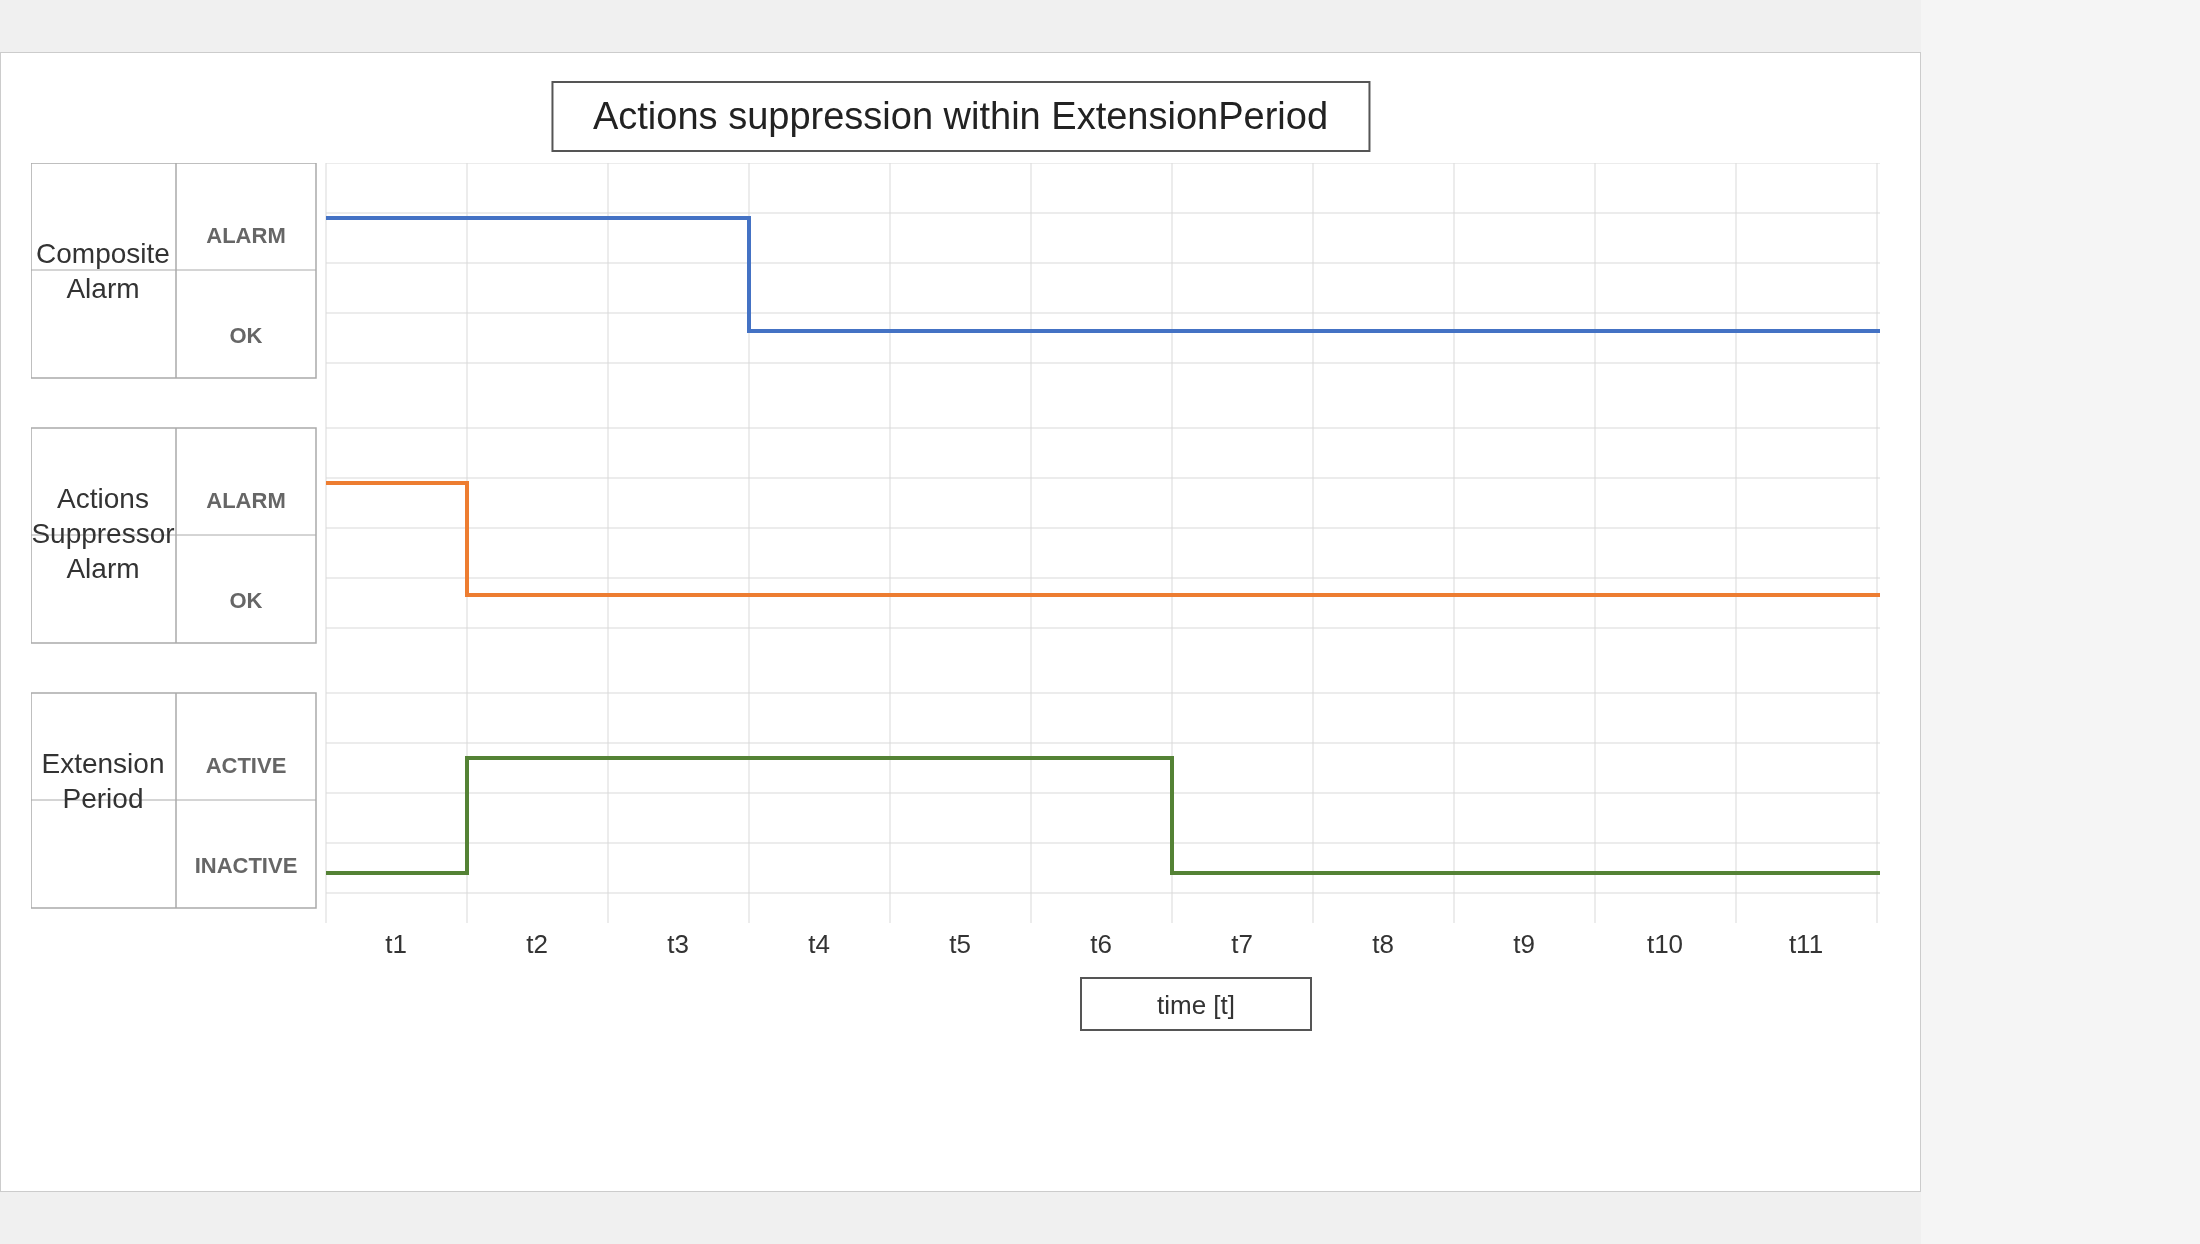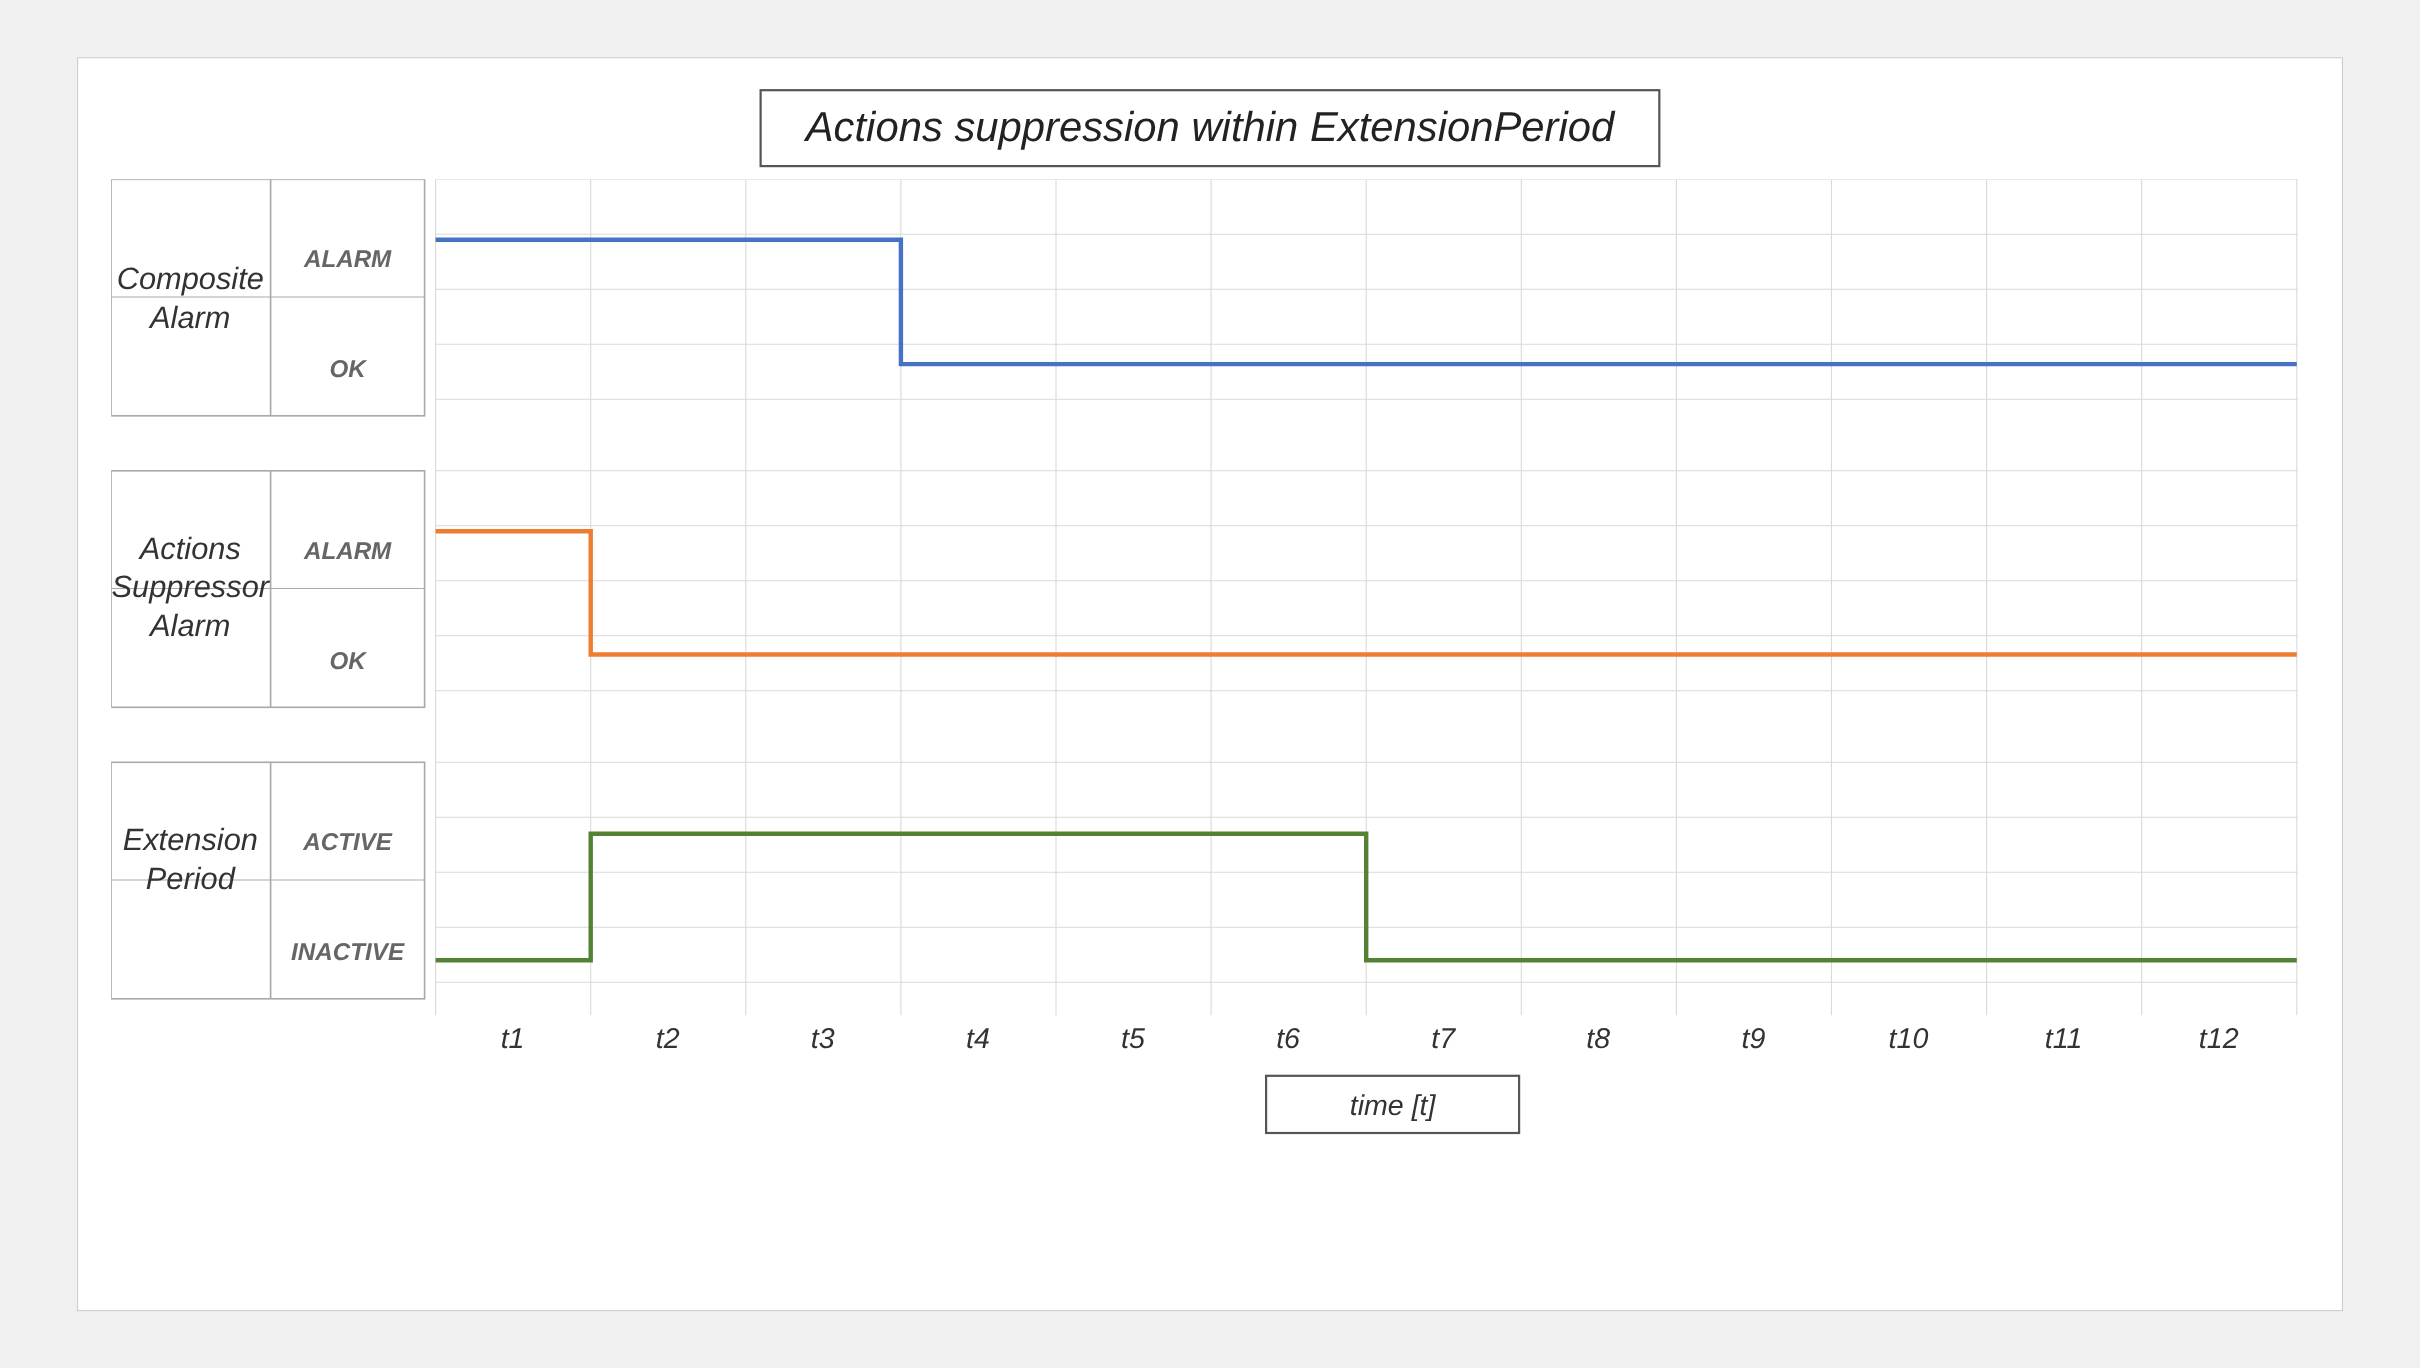--- a/index.html
+++ b/index.html
@@ -4,27 +4,25 @@
   <style>
     * { box-sizing: border-box; margin: 0; padding: 0; }
     body {
       background: #f5f5f5;
       font-family: Arial, sans-serif;
       width: 2200px;
       height: 1244px;
       overflow: hidden;
     }
     .main-container {
-      width: 2200px;
+      width: 1921px;
       height: 1244px;
       background: #f0f0f0;
       display: flex;
       align-items: center;
-      justify-content: center;
-      font-style: italic;
     }
     .chart-wrapper {
       background: #ffffff;
       border: 1.5px solid #cccccc;
       width: 2060px;
       height: 1140px;
       position: relative;
       padding: 30px 40px 100px 40px;
     }
     .chart-title-box {

